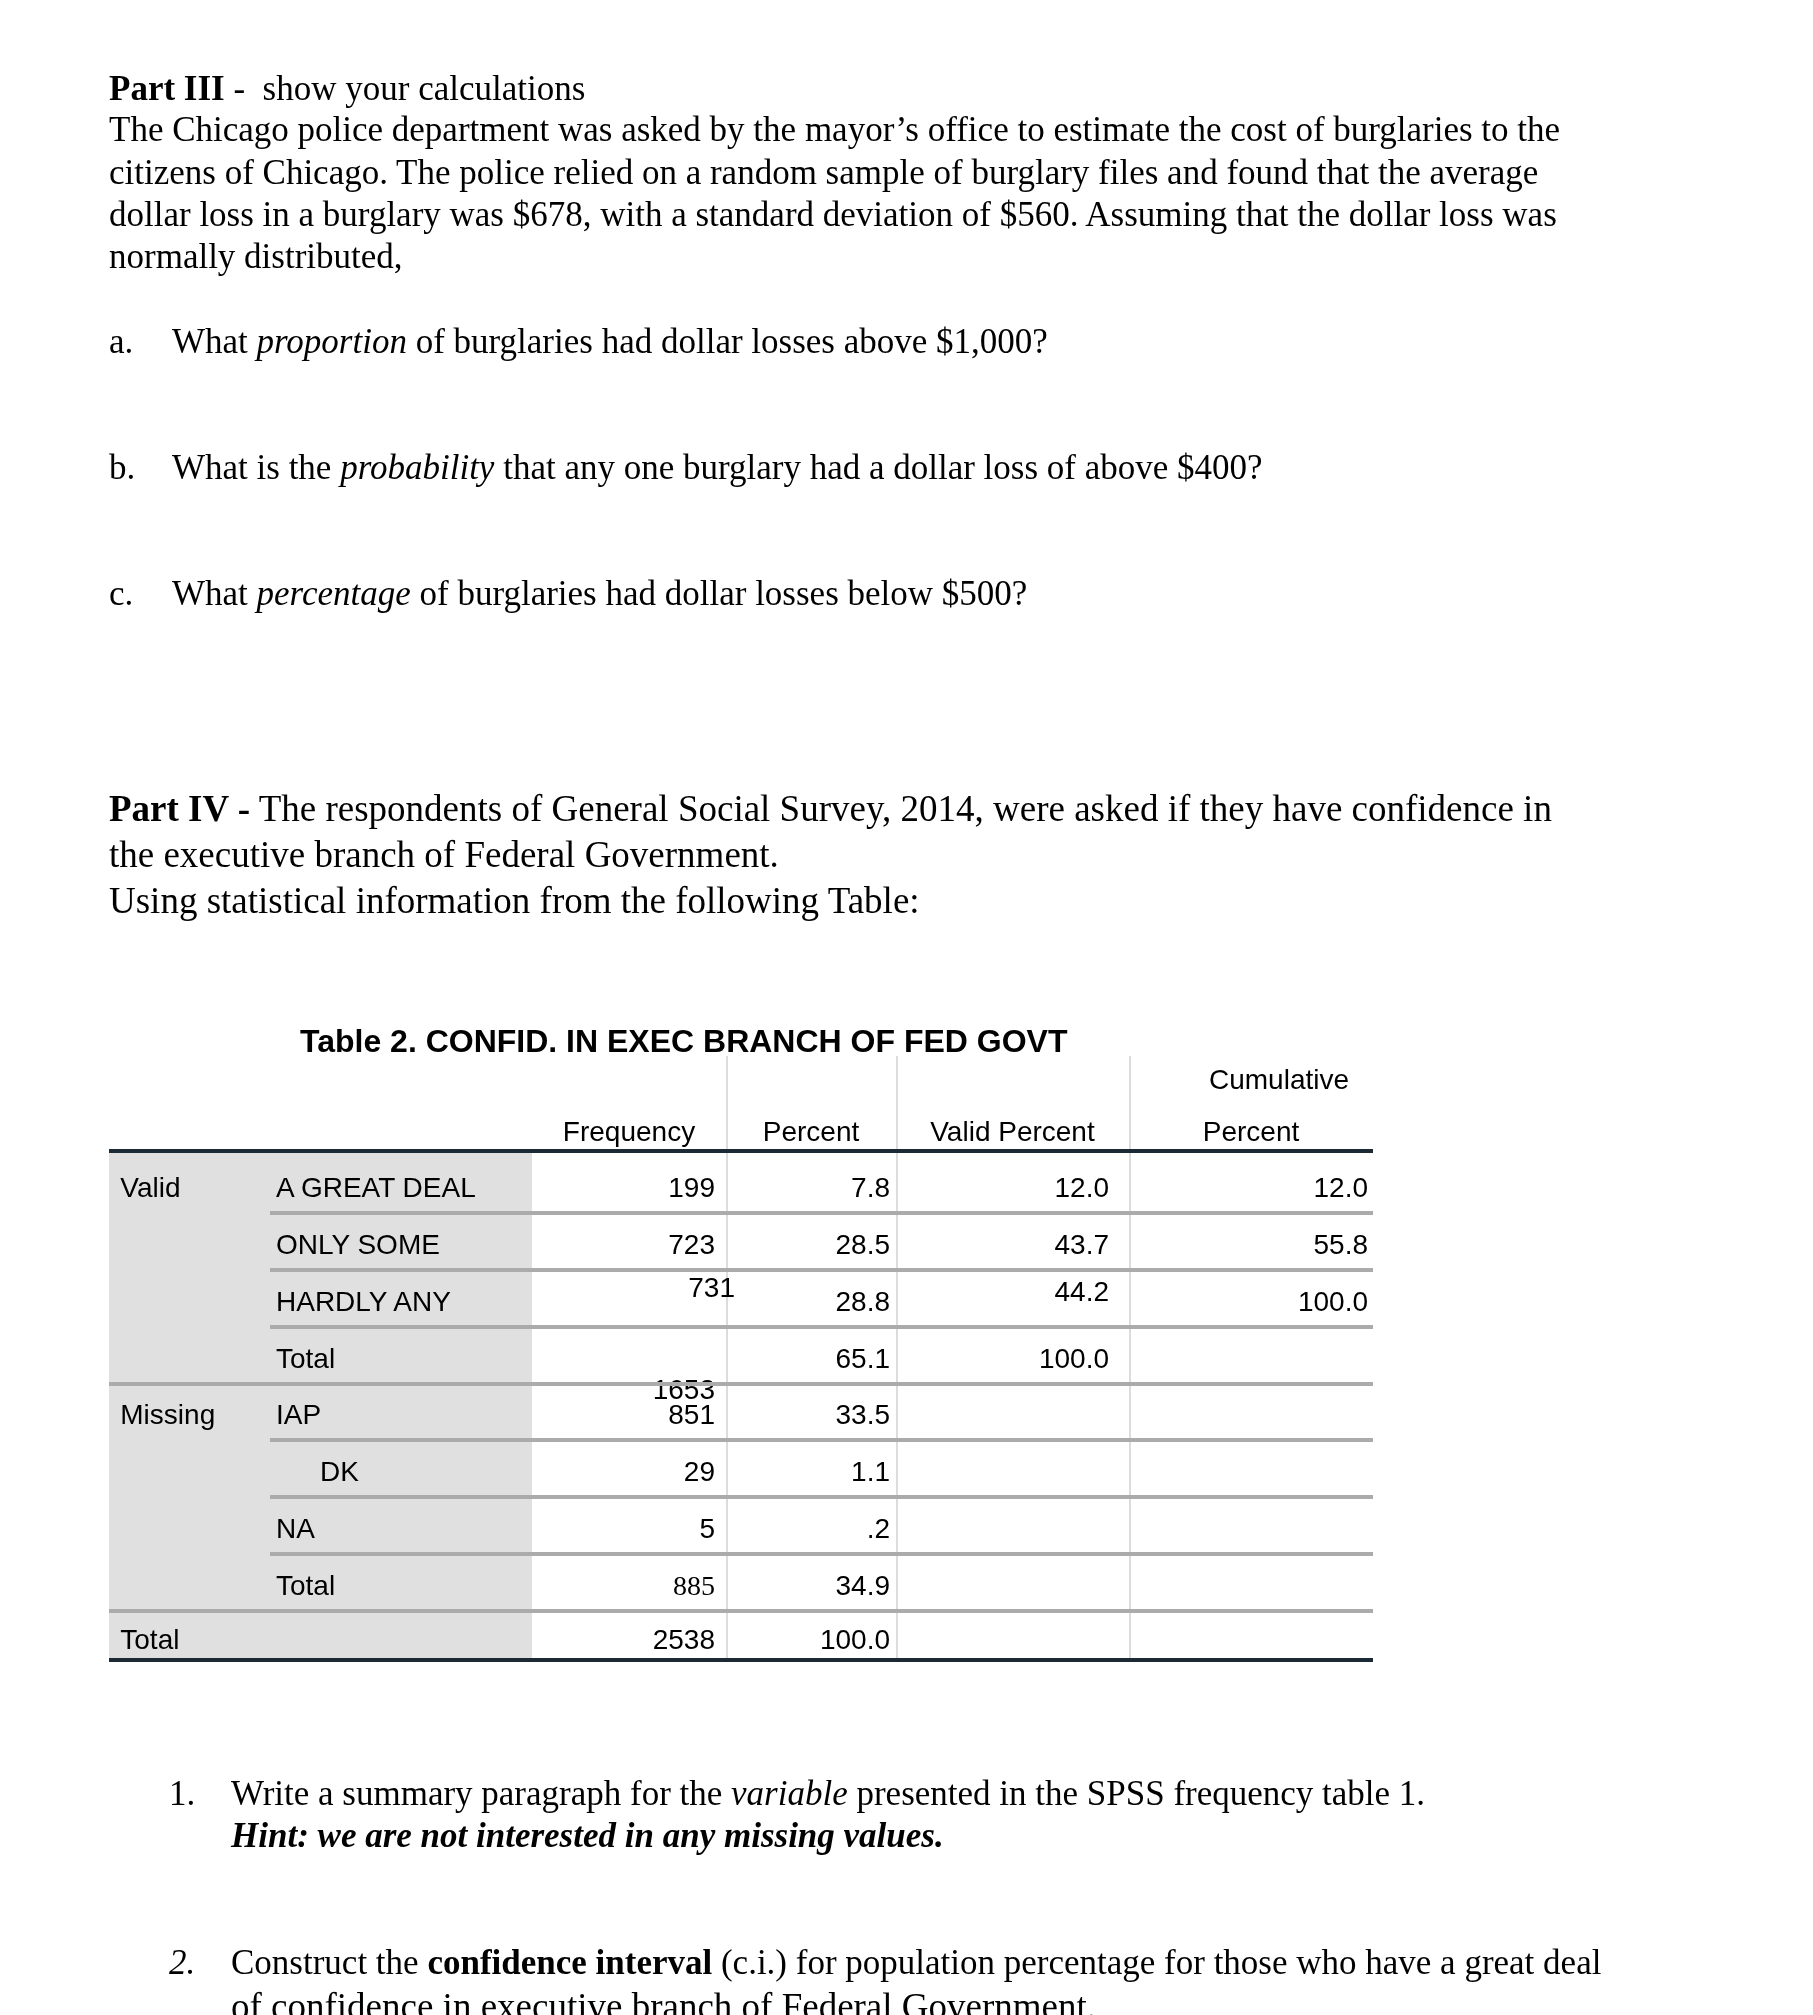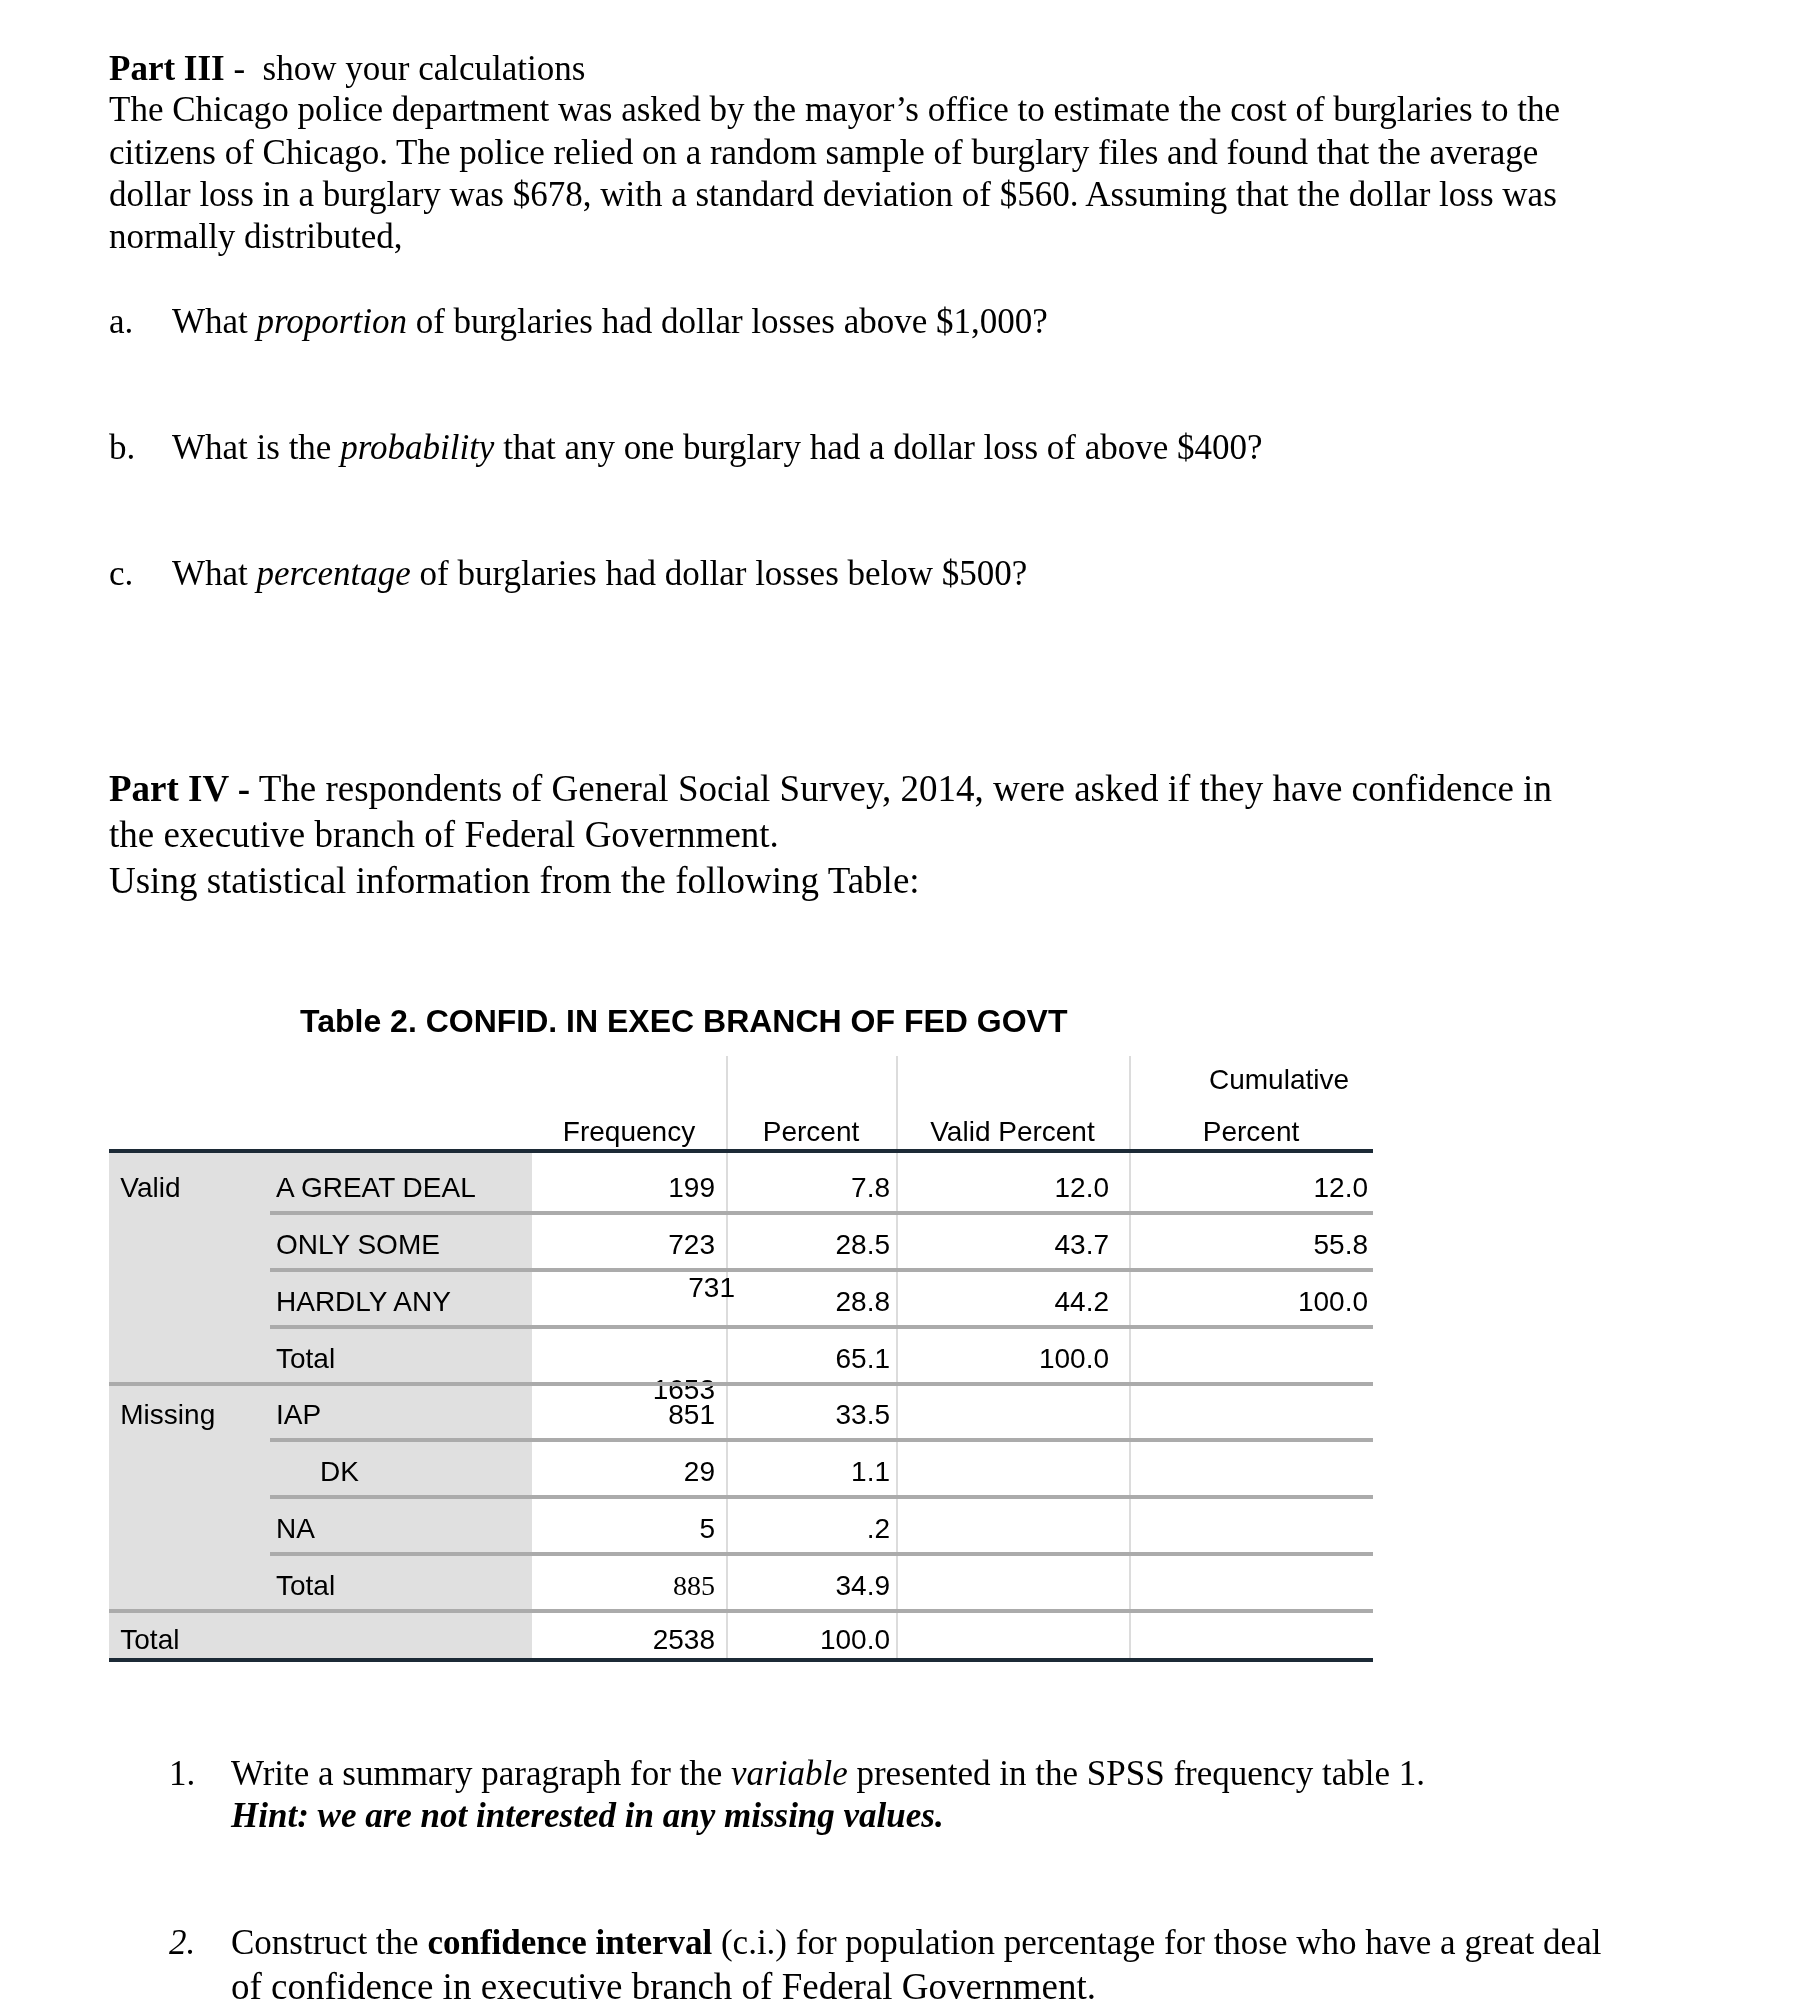--- a/index.html
+++ b/index.html
@@ -1,18 +1,18 @@
 <!DOCTYPE html>
 <html style="font-size:6.4px"><head>
 <meta charset="utf-8">
 <style>
   html, body { margin:0; padding:0; background:#ffffff; }
   body { width:1814px; height:2237px; position:relative; overflow:hidden; color:#000; }
   .serif { font-family:"Liberation Serif", "DejaVu Serif", serif; font-size:35px; line-height:42px; }
-  .abs { position:absolute; }
+  .abs { position:absolute;margin-top:20px; }
   .para { left:109px; width:1612px; }
   .q-letter { position:absolute; left:109px; }
   .q-text { position:absolute; left:172px; white-space:nowrap; }
   b { font-weight:bold; }
   i { font-style:italic; }
 
   
   .sans { font-family:"Liberation Sans", "DejaVu Sans", sans-serif; }
   .tbl-title { left:300px; top:1003px; font-size:32px; font-weight:bold; white-space:nowrap; }
   .tbl { position:absolute; left:109px; top:1056px; width:1264px; }
@@ -87,21 +87,21 @@
   <div class="cell" style="left:167px; top:173px;">ONLY SOME</div>
   <div class="cell r" style="left:423px; width:183px; top:173px;">723</div>
   <div class="cell r" style="left:617px; width:164px; top:173px;">28.5</div>
   <div class="cell r" style="left:787px; width:213px; top:173px;">43.7</div>
   <div class="cell r" style="left:1020px; width:239px; top:173px;">55.8</div>
   <div class="hline-grey" style="left:161px; width:1103px; top:212px;"></div>
 
   <div class="cell" style="left:167px; top:230px;">HARDLY ANY</div>
   <div class="cell r" style="left:423px; width:183px; top:216px;padding-left:20px;">731</div>
   <div class="cell r" style="left:617px; width:164px; top:230px;">28.8</div>
-  <div class="cell r" style="left:787px; width:213px; top:230px;">44.2</div>
+  <div class="cell r" style="left:787px; width:213px; top:220px;">44.2</div>
   <div class="cell r" style="left:1020px; width:239px; top:230px;">100.0</div>
   <div class="hline-grey" style="left:161px; width:1103px; top:269px;"></div>
 
   <div class="cell" style="left:167px; top:287px;">Total</div>
   <div class="cell r" style="left:423px; width:183px; top:287px;margin-top:31px;">1653</div>
   <div class="cell r" style="left:617px; width:164px; top:287px;">65.1</div>
   <div class="cell r" style="left:787px; width:213px; top:287px;">100.0</div>
   <div class="hline-grey" style="left:0; width:1264px; top:326px;"></div>
 
   <div class="cell" style="left:167px; top:343px;">IAP</div>

